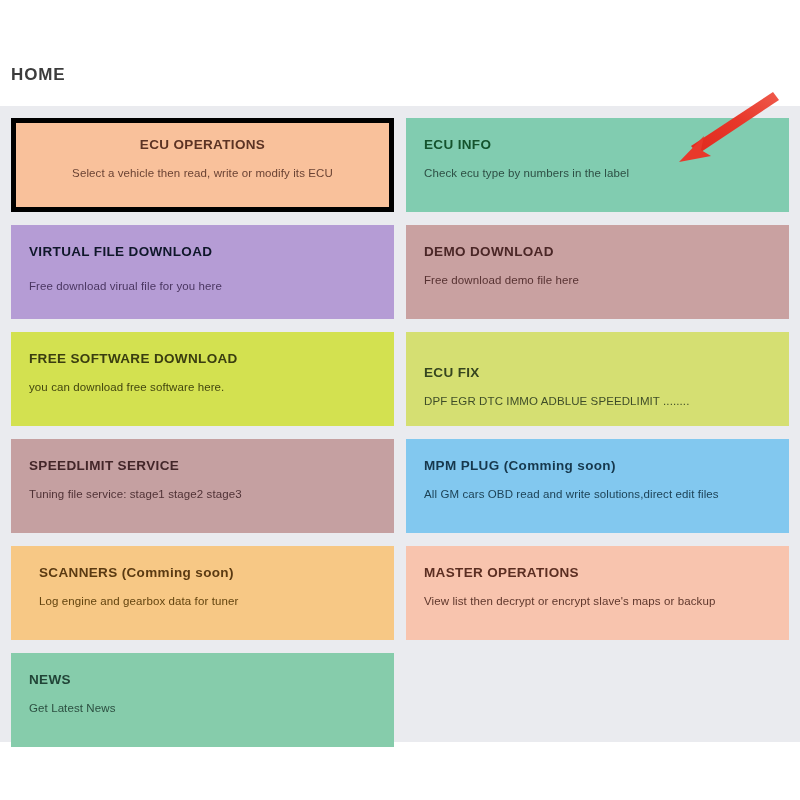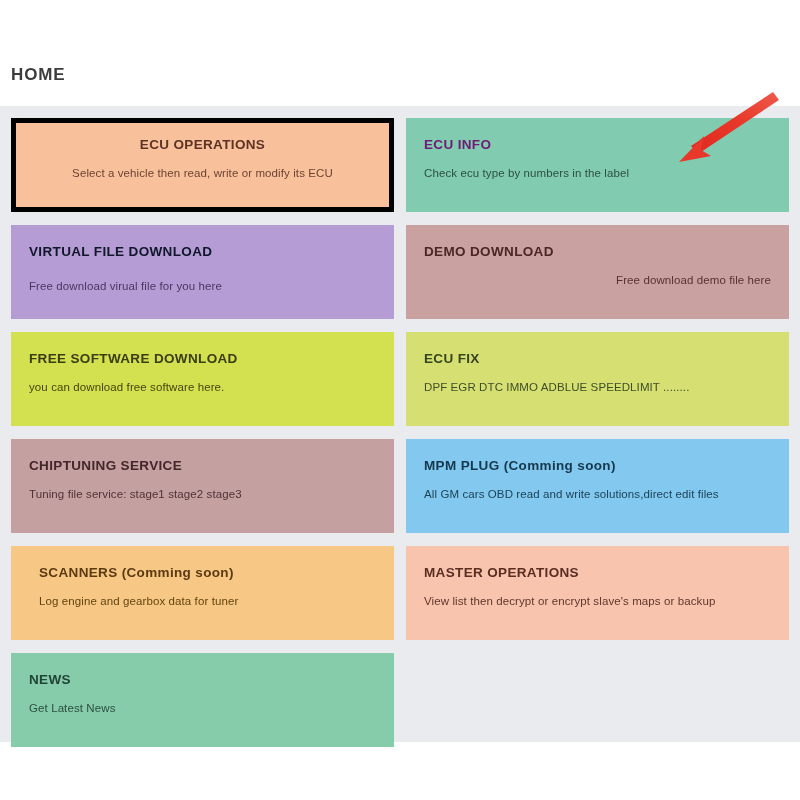--- a/index.html
+++ b/index.html
@@ -123,41 +123,41 @@
     <div class="page-title">HOME</div>
   </div>
 
   <div class="content">
     <div class="grid" id="tile-grid">
         <div class="tile selected" style="background: rgb(249, 193, 155);">
           <div class="tile-title" style="color: rgb(92, 51, 36);">ECU OPERATIONS</div>
           <div class="tile-sub" style="color: rgb(107, 67, 52);">Select a vehicle then read, write or modify its ECU</div>
         </div>
         <div class="tile" style="background: rgb(129, 204, 176);">
-          <div class="tile-title" style="color: #701a75;">ECU INFO</div>
+          <div class="tile-title" style="color: #14532d;">ECU INFO</div>
           <div class="tile-sub" style="color: rgb(45, 79, 68);">Check ecu type by numbers in the label</div>
         </div>
         <div class="tile" style="background: rgb(181, 156, 213);">
           <div class="tile-title" style="color: #0f172a;">VIRTUAL FILE DOWNLOAD</div>
           <div class="tile-sub" style="color: rgb(74, 54, 97); margin-top: 17px;">Free download virual file for you here</div>
         </div>
         <div class="tile" style="background: rgb(201, 161, 161);">
           <div class="tile-title" style="color: rgb(74, 38, 38);">DEMO DOWNLOAD</div>
-          <div class="tile-sub" style="color: rgb(87, 50, 50); text-align: right;">Free download demo file here</div>
+          <div class="tile-sub" style="color: rgb(87, 50, 50);">Free download demo file here</div>
         </div>
         <div class="tile" style="background: rgb(211, 225, 80);">
           <div class="tile-title" style="color: rgb(58, 61, 16);">FREE SOFTWARE DOWNLOAD</div>
           <div class="tile-sub" style="color: rgb(67, 71, 15);">you can download free software here.</div>
         </div>
         <div class="tile" style="background: rgb(213, 223, 114);">
-          <div class="tile-title" style="color: rgb(54, 69, 31);">ECU FIX</div>
+          <div class="tile-title" style="color: rgb(54, 69, 31); margin-top: 14px;">ECU FIX</div>
           <div class="tile-sub" style="color: rgb(63, 77, 40);">DPF EGR DTC IMMO ADBLUE SPEEDLIMIT ........</div>
         </div>
         <div class="tile" style="background: rgb(197, 160, 161);">
-          <div class="tile-title" style="color: rgb(67, 38, 41);">CHIPTUNING SERVICE</div>
+          <div class="tile-title" style="color: rgb(67, 38, 41);">SPEEDLIMIT SERVICE</div>
           <div class="tile-sub" style="color: rgb(80, 50, 54);">Tuning file service: stage1 stage2 stage3</div>
         </div>
         <div class="tile" style="background: rgb(130, 200, 239);">
           <div class="tile-title" style="color: rgb(22, 56, 77);">MPM PLUG (Comming soon)</div>
           <div class="tile-sub" style="color: rgb(29, 67, 87);">All GM cars OBD read and write solutions,direct edit files</div>
         </div>
         <div class="tile" style="background: rgb(247, 200, 133); padding-left: 28px;">
           <div class="tile-title" style="color: rgb(90, 58, 18);">SCANNERS (Comming soon)</div>
           <div class="tile-sub" style="color: rgb(99, 68, 15);">Log engine and gearbox data for tuner</div>
         </div>

